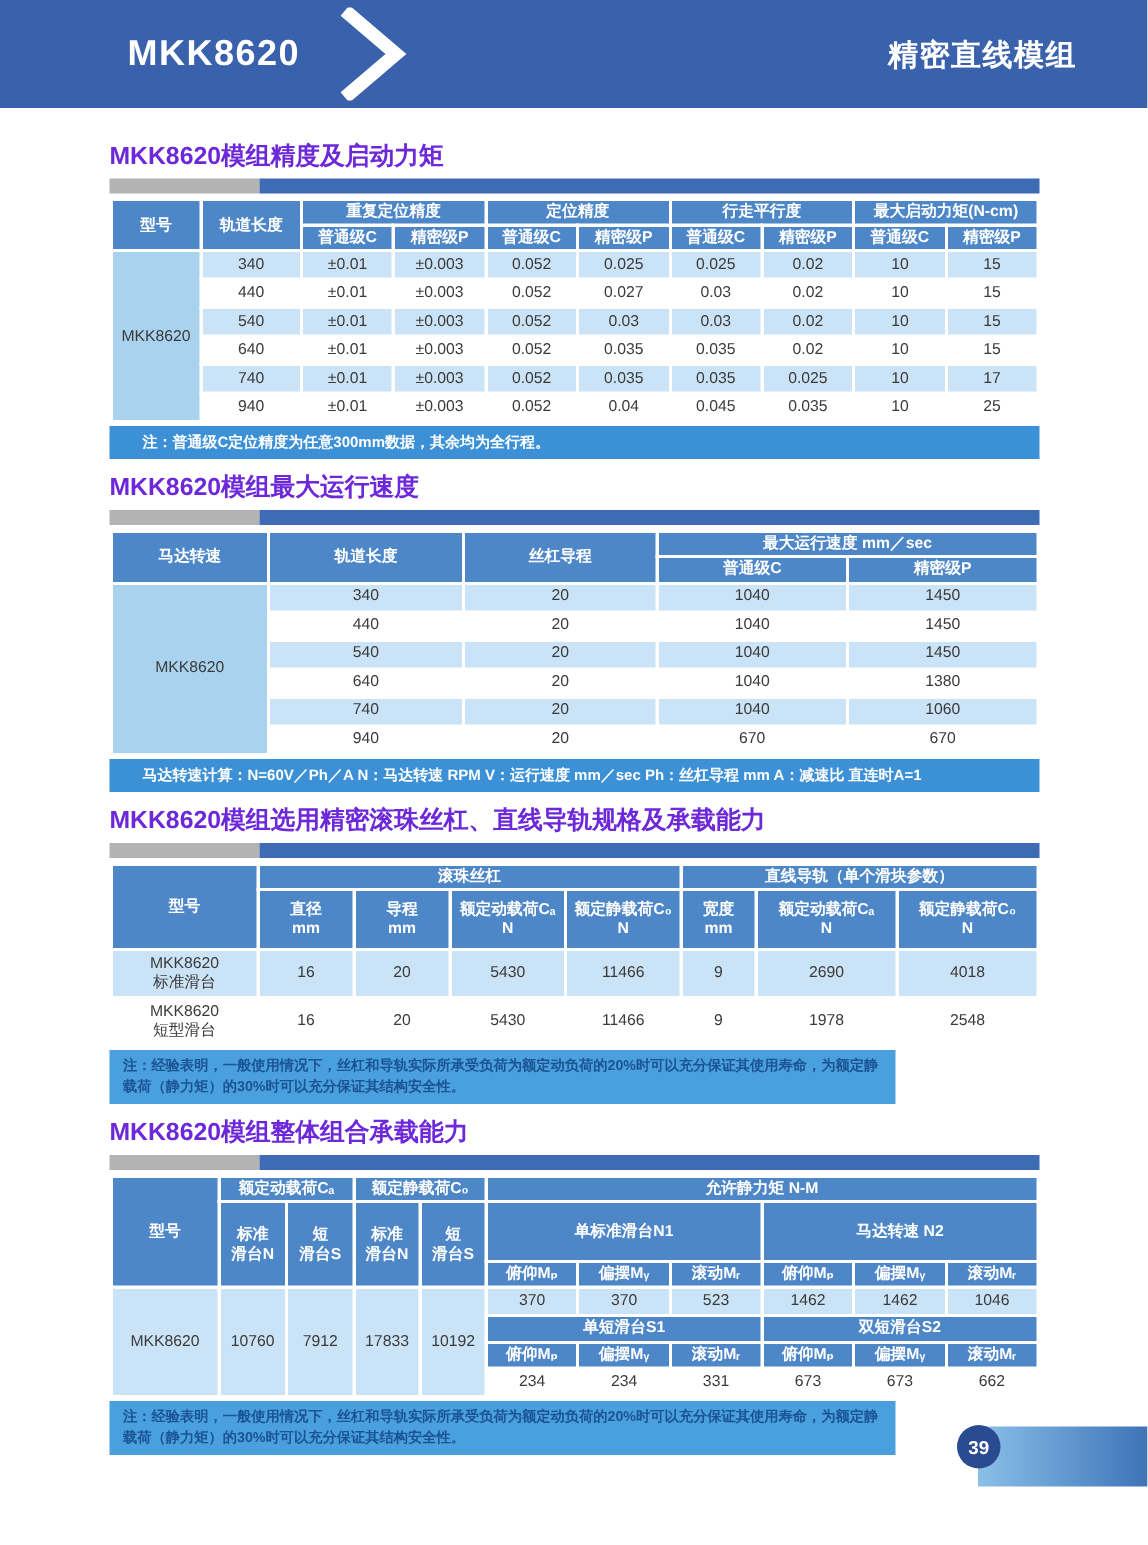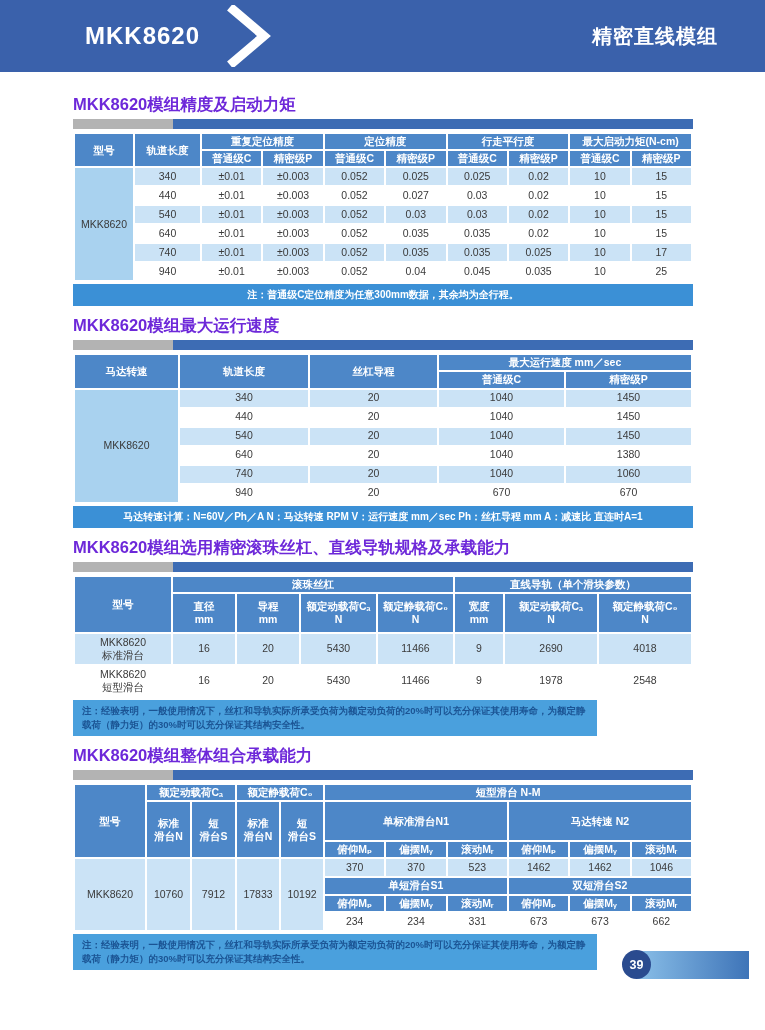--- a/index.html
+++ b/index.html
@@ -45,29 +45,29 @@
   tr.hrow2 { height:40px; }
   tr.drow  { height:19px; }
   tr.drow2 { height:32px; }
   .rb td { background:#cbe3f6; }
   .rw td { background:#ffffff; }
   td.model { background:#a9d2ef; color:#3a3a3a; }
   td.lblue { background:#cbe3f6; }
   
   .note-bar {
     width:620px; background:#3b90d6; color:#ffffff; font-weight:bold;
-    font-size:10px; text-align:center; padding:4px 0; margin-top:2px;
+    font-size:10px; text-align:left; padding:4px 22px; margin-top:2px;
   }
   .note-box {
     width:524px; background:#4aa0dd; color:#1b5494; font-weight:bold;
     font-size:9.5px; line-height:1.5; text-align:left; padding:4px 9px; margin-top:2px;
   }
   
   .footer-bar {
-    position:absolute; right:16px; top:951px; width:113px; height:28px;
+    position:absolute; right:0; top:951px; width:113px; height:40px;
     background:linear-gradient(90deg,#8abfe8,#3e74b8);
   }
   .page-badge {
     position:absolute; left:-14px; top:-1px; width:29px; height:29px;
     border-radius:50%; background:#2a4b8f; color:#fff; font-size:12.5px; font-weight:bold;
     display:flex; align-items:center; justify-content:center;
   }
 </style>
 </head>
 <body>
@@ -350,21 +350,21 @@
           <col>
           <col>
           <col>
           <col>
       </colgroup>
       <thead>
         <tr class="hrow">
           <th rowspan="3">型号</th>
           <th colspan="2">额定动载荷Cₐ</th>
           <th colspan="2">额定静载荷C₀</th>
-          <th colspan="6">短型滑台 N-M</th>
+          <th colspan="6">允许静力矩 N-M</th>
         </tr>
         <tr class="hrow2">
           <th rowspan="2">标准
 滑台N</th>
           <th rowspan="2">短
 滑台S</th>
           <th rowspan="2">标准
 滑台N</th>
           <th rowspan="2">短
 滑台S</th>

